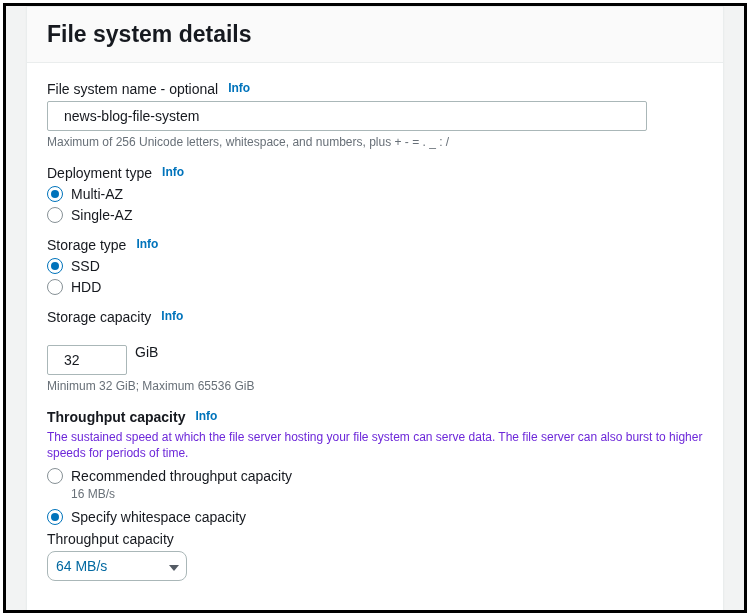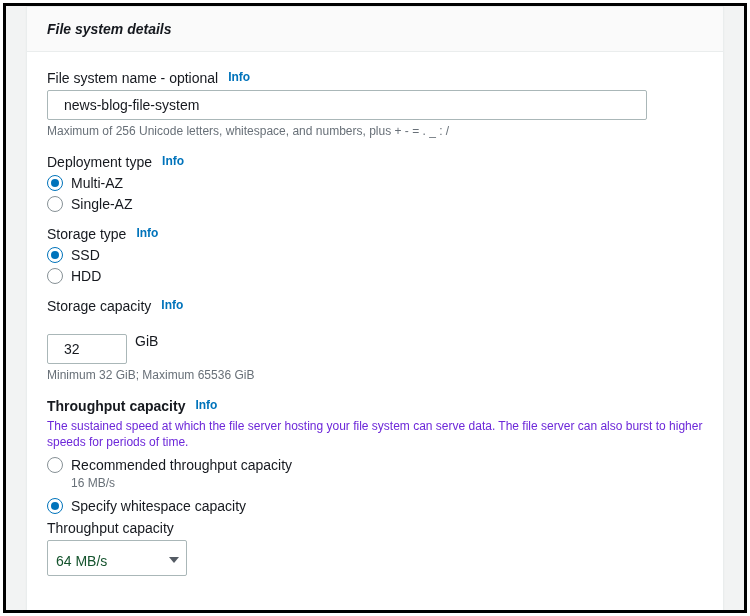--- a/index.html
+++ b/index.html
@@ -31,24 +31,23 @@
       margin: 0 20px;
       border: 1px solid #eaeded;
       box-shadow: 0 1px 1px rgba(0,0,0,0.05);
     }
     .panel-header {
       padding: 14px 20px;
       border-bottom: 1px solid #eaeded;
       background: #fafafa;
     }
     .panel-header h2 {
-      font-size: 14px;
+      font-size: 23px;
       font-weight: 700;
       color: #16191f;
-      font-style: italic;
     }
     .panel-body {
       padding: 18px 20px 20px 20px;
     }
     .field {
       margin-bottom: 14px;
     }
     .field-label-row {
       display: flex;
       align-items: flex-start;
@@ -137,25 +136,25 @@
       font-size: 14px;
       color: #16191f;
     }
     .select-wrap {
       position: relative;
       display: inline-block;
       width: 140px;
     }
     .select-box {
       width: 100%;
-      padding: 12px 28px 6px 8px;
+      padding: 6px 28px 6px 8px;
       border: 1px solid #aab7b8;
-      border-radius: 2px;
-      font-size: 14px;
-      color: #14532d;
+      border-radius: 8px;
+      font-size: 14px;
+      color: #0369a1;
       background: #fff;
       cursor: pointer;
       display: flex;
       align-items: center;
       justify-content: space-between;
     }
     .caret {
       position: absolute;
       right: 8px;
       top: 50%;

